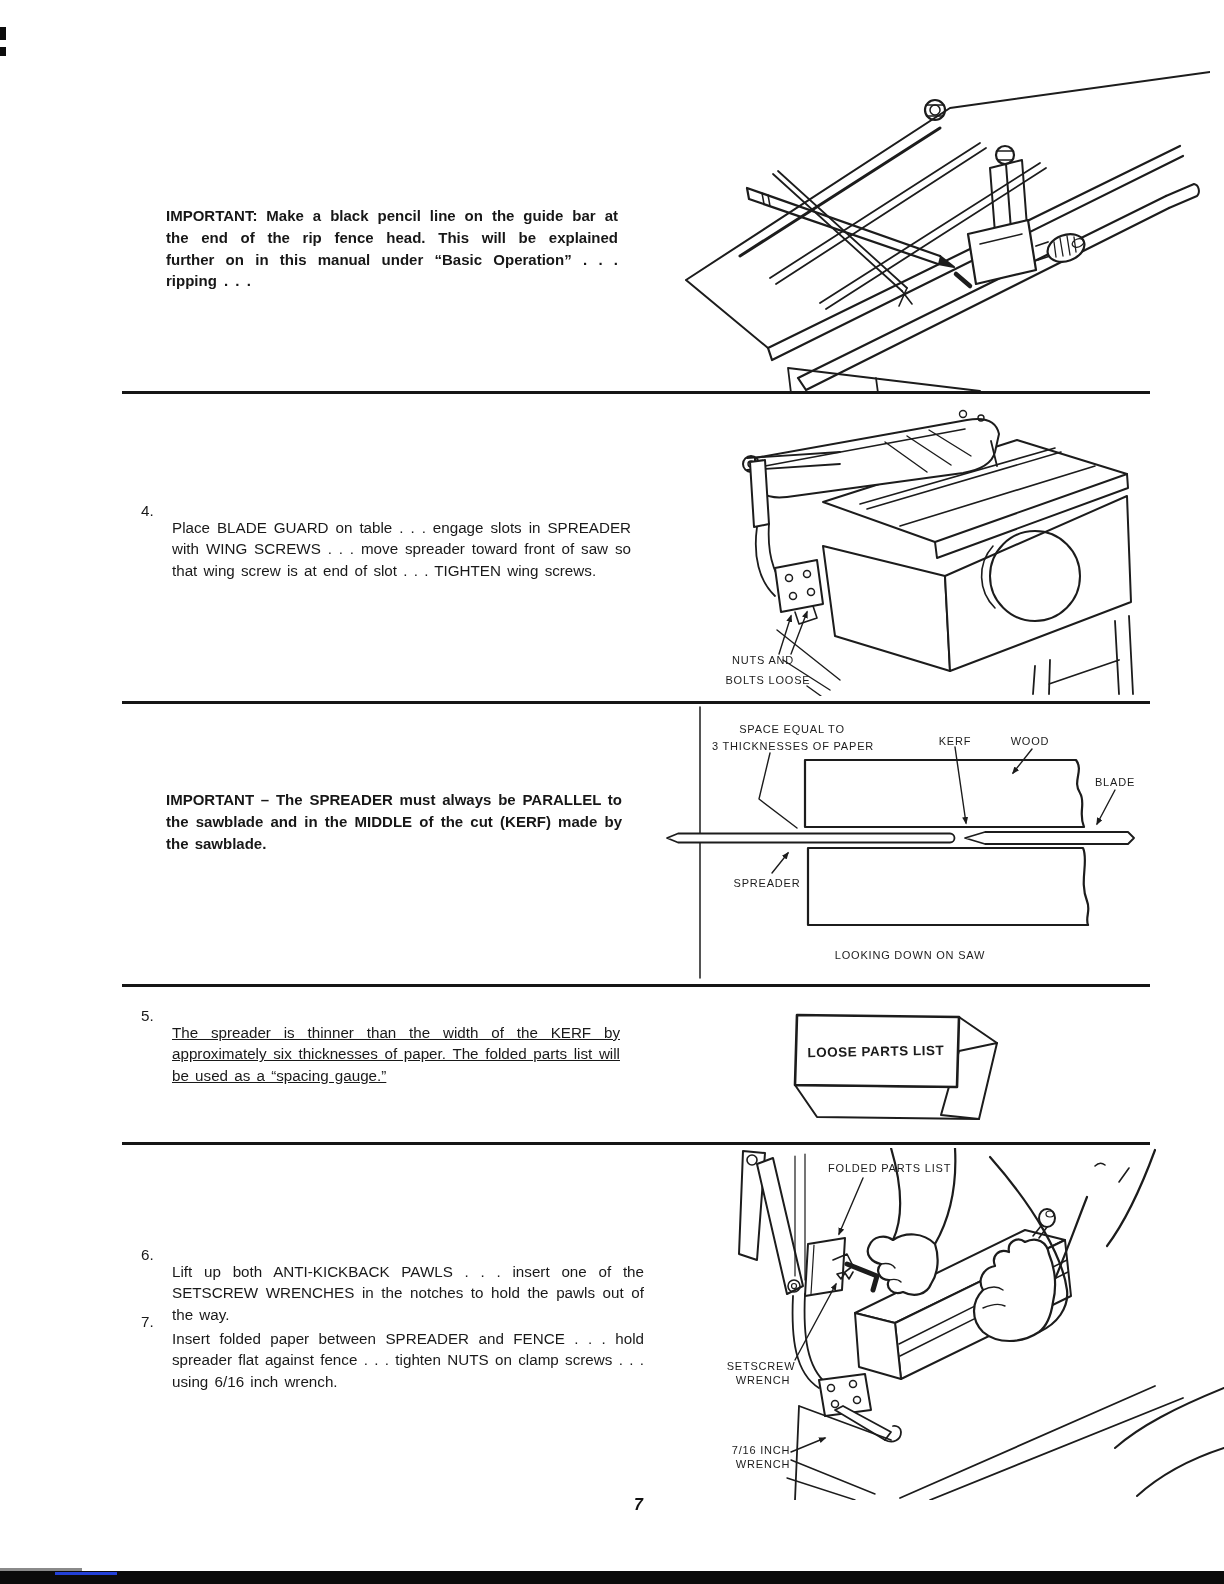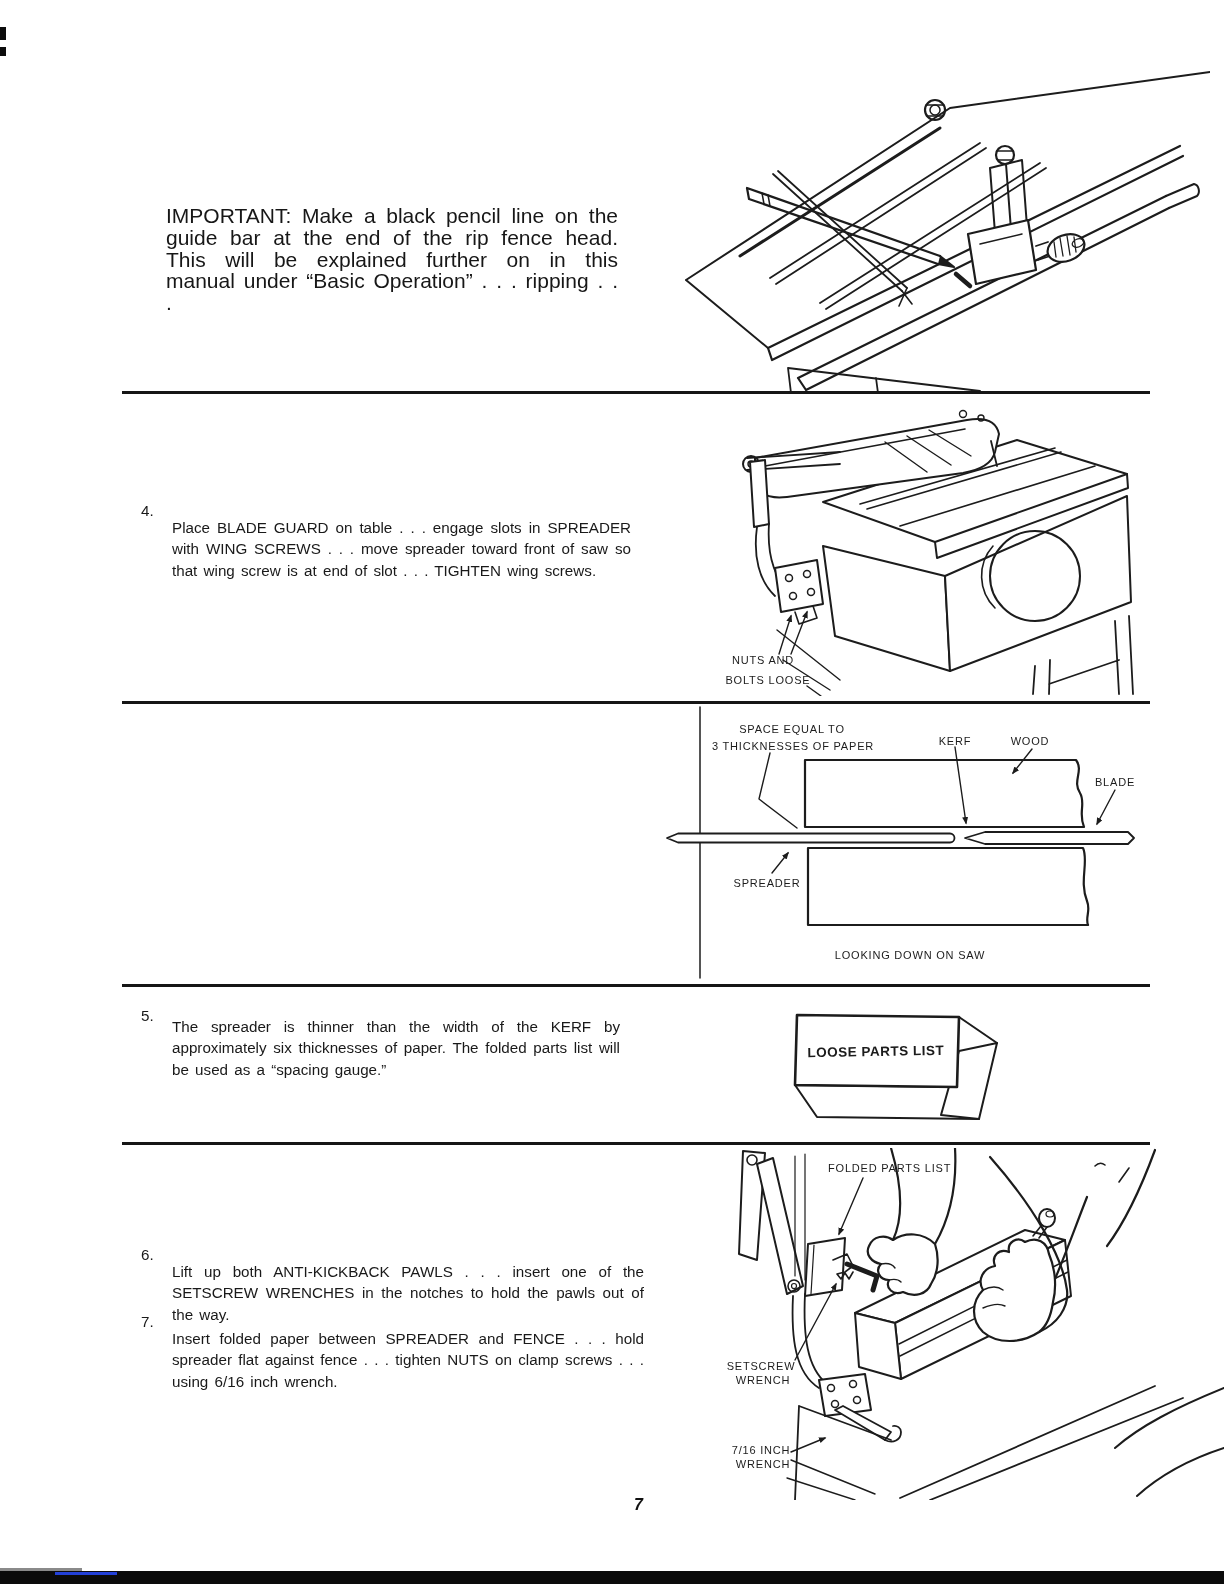--- a/index.html
+++ b/index.html
@@ -2,26 +2,26 @@
 <html><head>
 <meta charset="utf-8">
 <style>
   * { margin:0; padding:0; box-sizing:border-box; }
   html,body { background:#ffffff; }
   .page {
     position:relative; width:1224px; height:1584px; background:#ffffff;
     font-family:"Liberation Sans", sans-serif; color:#191919; overflow:hidden;
   }
   .txt { position:absolute; text-align:justify; color:#171717; }
-  .b15 { font-size:21px; line-height:21.8px; font-weight:normal; word-spacing:3px; }
+  .b15 { font-size:15px; line-height:21.8px; font-weight:bold; word-spacing:3px; }
   .r15 { font-size:15.2px; line-height:21.3px; word-spacing:2px; }
   .step { position:absolute; }
   .step .num { position:absolute; left:0; top:0; font-size:15.2px; }
   .step .body { margin-left:31px; text-align:justify;margin-top:17px; }
-  .step .para { margin-left:31px; margin-top:11px; text-align:justify; }
+  .step .para { margin-left:31px; margin-top:17px; text-align:justify;text-decoration:underline; }
   .hr { position:absolute; left:122px; width:1028px; height:3px; background:#161616; }
   .illus { position:absolute; }
   .pagenum { position:absolute; font-size:16px; font-weight:bold; font-style:italic; color:#111; }
   .edge-mark { position:absolute; left:0; background:#0c0c0c; }
   .bottom-band { position:absolute; left:0; top:1571px; width:1224px; height:13px; background:#0b0b0b; }
   .gray-sliver { position:absolute; left:0; top:1568px; width:82px; height:3px; background:#8a8a8a; }
   .blue-line { position:absolute; left:55px; top:1572px; width:62px; height:3px; background:#2240d8; }
   svg text { font-family:"Liberation Sans", sans-serif; fill:#1c1c1c; }
   .dlab { font-size:11px; letter-spacing:0.8px; }
   .dlab-big { font-size:13.5px; font-weight:bold; letter-spacing:0.5px; }
@@ -131,20 +131,21 @@
       <path d="M84,258 L96,220" stroke-width="1.4" marker-end="url(#ah2)"></path>
       <path d="M96,258 L112,216" stroke-width="1.4" marker-end="url(#ah2)"></path>
       <path d="M112,290 L126,300" stroke-width="1.4"></path>
     </g>
     <text class="dlab" x="68" y="268" text-anchor="middle">NUTS AND</text>
     <text class="dlab" x="73" y="288" text-anchor="middle">BOLTS LOOSE</text>
   </svg>
 
   <div class="hr" style="top:701px;"></div>
 
+  <p class="txt b15" style="left:166px;top:789px;width:456px;word-spacing:2px;">IMPORTANT – The SPREADER must always be PARALLEL to the sawblade and in the MIDDLE of the cut (KERF) made by the sawblade.</p>
 
   <svg class="illus" style="left:660px;top:705px;" width="490" height="276" viewBox="0 0 490 276">
     <defs>
       <marker id="ah3" markerWidth="9" markerHeight="8" refX="6" refY="3" orient="auto" markerUnits="userSpaceOnUse">
         <path d="M0,0 L7.5,3 L0,6 Z" fill="#1c1c1c"></path>
       </marker>
     </defs>
     <g stroke="#1c1c1c" fill="none" stroke-linecap="round" stroke-linejoin="round">
 
       <path d="M40,2 L40,273" stroke-width="1.5"></path>

